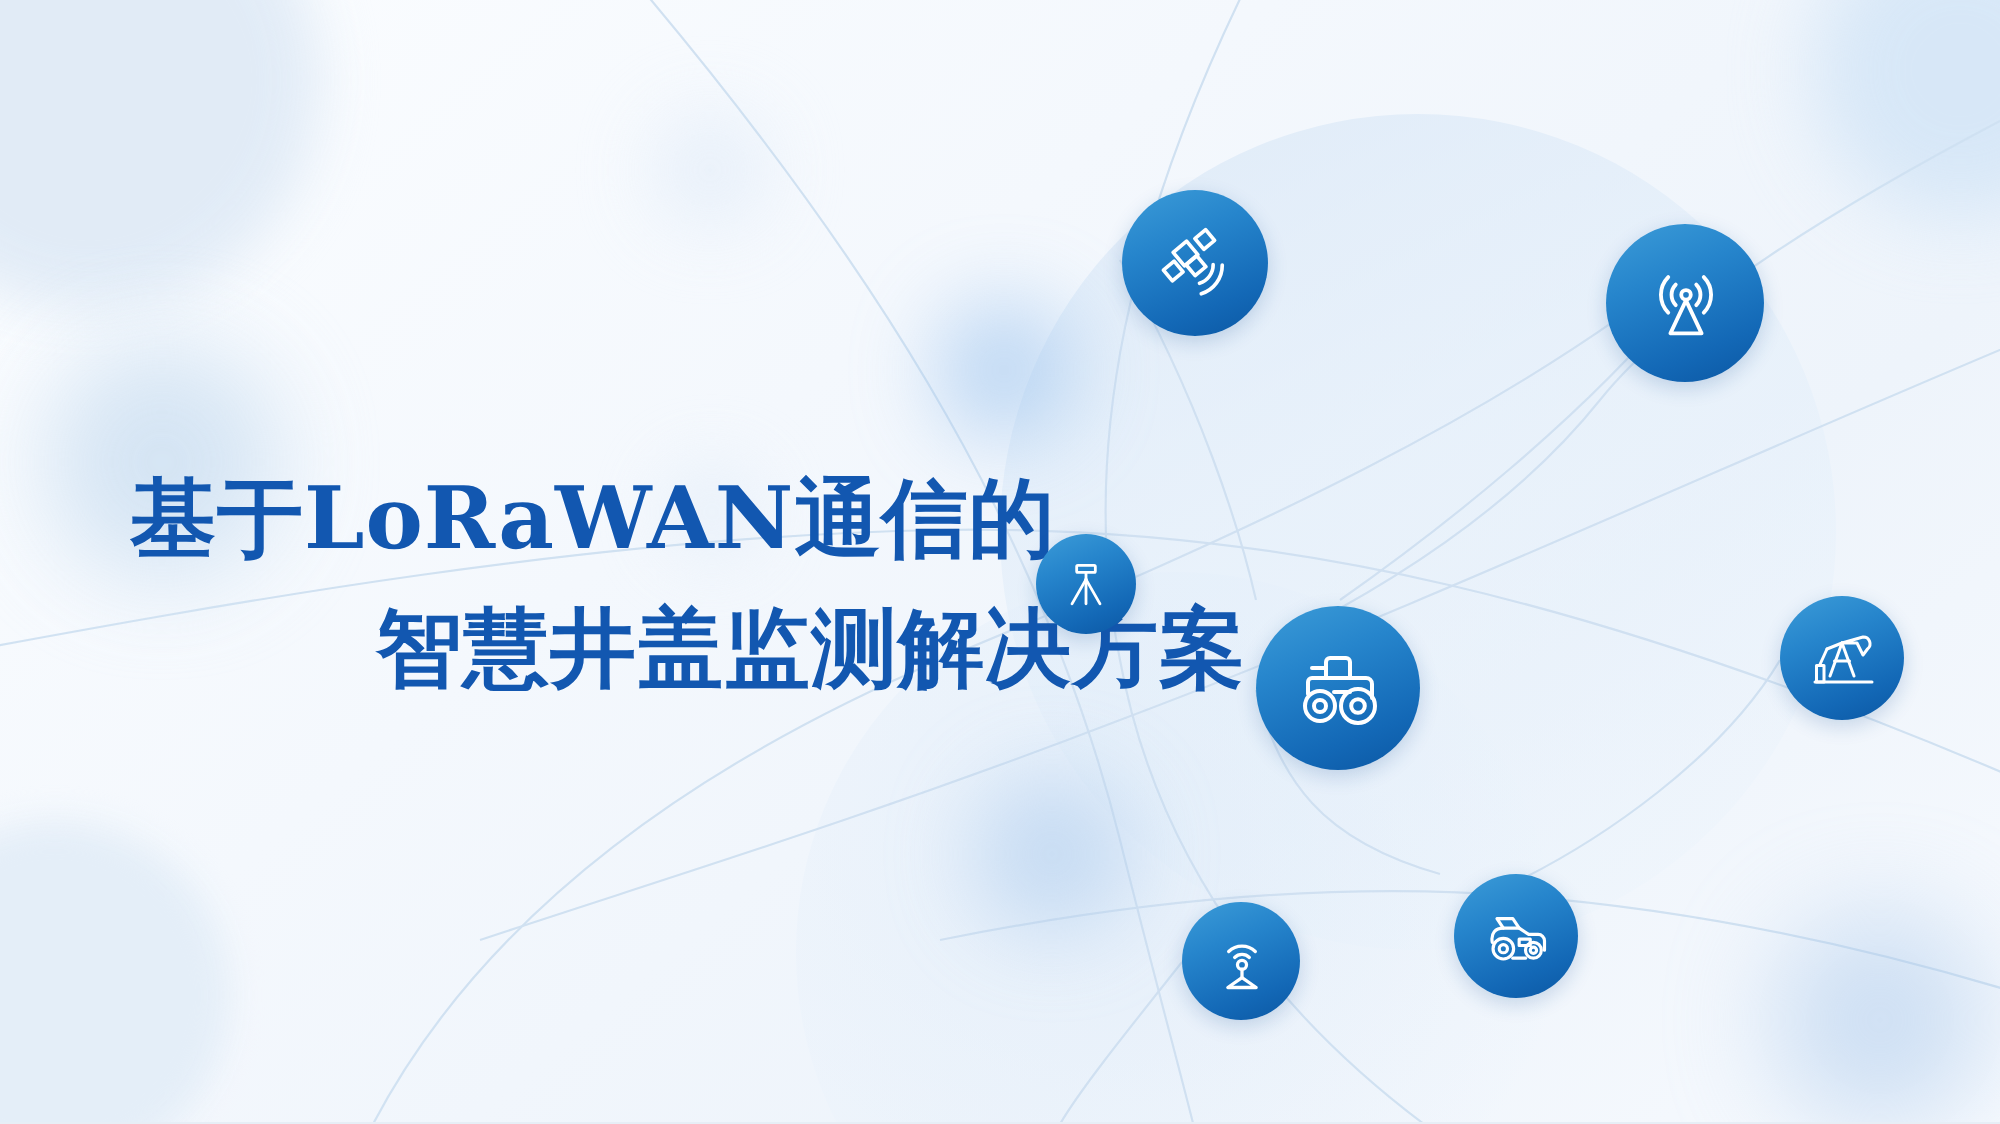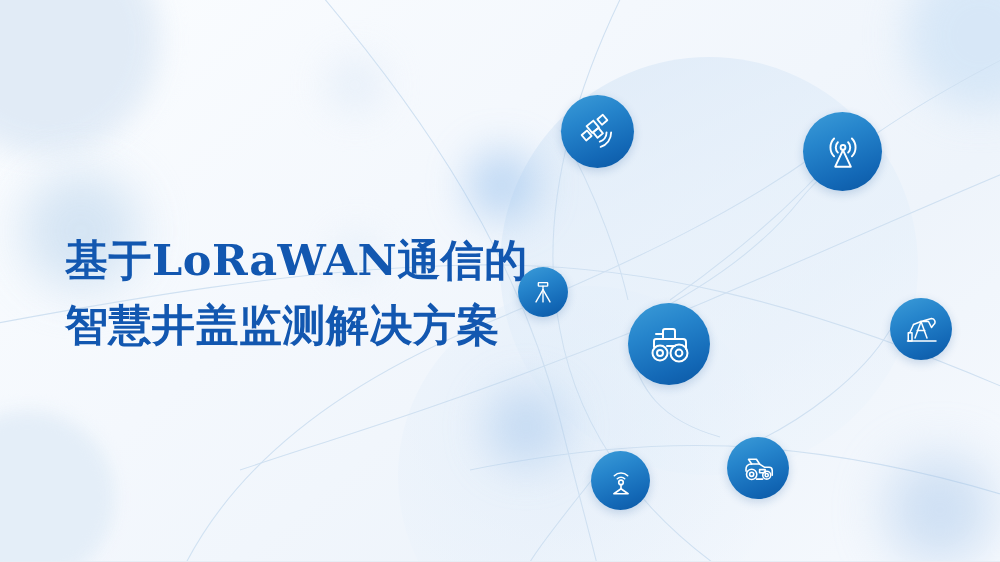--- a/index.html
+++ b/index.html
@@ -38,21 +38,21 @@
   svg.net{position:absolute;left:0;top:0;width:1000px;height:562px;}
 
   
   .title{
     position:absolute;left:30px;top:228px;width:560px;
     font-family:"DejaVu Serif","Liberation Serif",serif;
     font-weight:700;letter-spacing:.5px;line-height:1.52;margin-left:33px;
   }
   .title-line{font-size:43px;display:block;white-space:nowrap;}
   .tl1{margin-left:2px;}
-  .tl2{margin-left:2px;}
+  .tl2{margin-left:2px;text-align:right;}
 
   
   .node{
     position:absolute;border-radius:50%;
     display:flex;align-items:center;justify-content:center;
     background:linear-gradient(158deg,#3c9cd8 0%,#2685cc 34%,#1368b6 75%,#0b57a3 100%);
     box-shadow:0 3px 10px rgba(20,80,150,.20);
   }
   .node svg{display:block;}
   .bottom-rule{position:absolute;left:0;bottom:0;width:1000px;height:1px;background:#e7eef6;}

